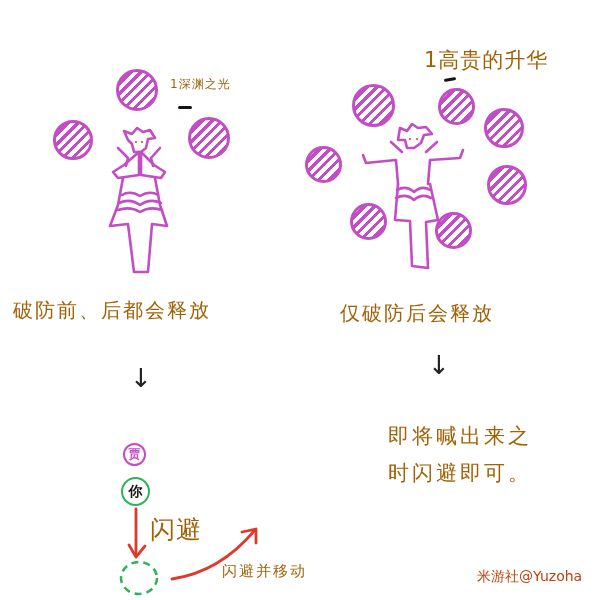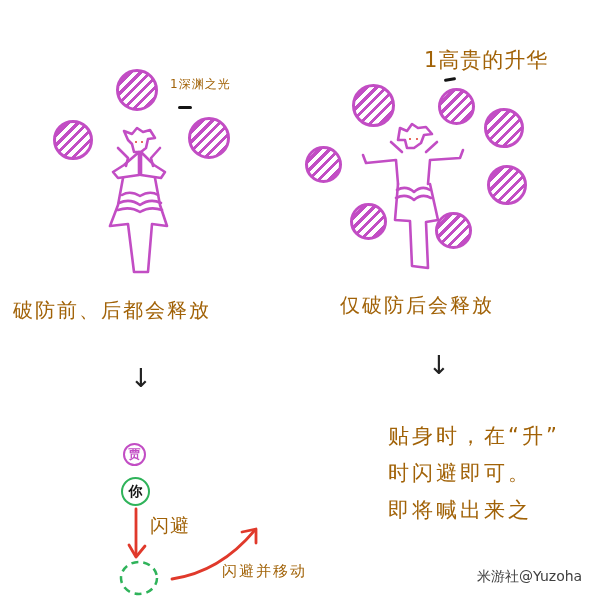--- a/index.html
+++ b/index.html
@@ -10,21 +10,21 @@
   .label-sm { font-size:12px; }
   .caption { font-size:20px; letter-spacing:2px; }
   .note { font-size:21px; line-height:37px; letter-spacing:3px; }
   .arrow-glyph { font-size:26px; font-weight:normal; color:#222; }
   .dash { position:absolute; height:3px; background:#141414; border-radius:2px; }
   .orb { position:absolute; border-radius:50%; border:3px solid #c24dc4; box-sizing:border-box; overflow:hidden;
          background:
           repeating-linear-gradient(135deg, #c24dc4 0 3px, transparent 3px 7px);
   }
   .orb.white { background:#fff repeating-linear-gradient(135deg, #c24dc4 0 3px, #fff 3px 7px); }
-  .watermark { font-size:14px; color:#404040; font-weight:normal; letter-spacing:0; }
+  .watermark { font-size:14px; color:#c2410c; font-weight:normal; letter-spacing:0; }
   .circ { position:absolute; border-radius:50%; box-sizing:border-box; display:flex; align-items:center; justify-content:center;
           font-weight:bold; font-size:14px; }
   svg { position:absolute; overflow:visible; }
 </style>
 </head>
 <body>
 
 <div>
 
   <div class="orb" style="left:116px;top:69px;width:42px;height:42px;"></div>
@@ -71,21 +71,21 @@
       <path d="M136 509 L136 556"></path>
       <path d="M129 545 L136 557 L145 546"></path>
 
       <path d="M172 579 Q220 572 255 530"></path>
       <path d="M242 532 L256 529 L256 543"></path>
     </g>
 
     <ellipse cx="139" cy="578" rx="18" ry="16" fill="none" stroke="#2fb35a" stroke-width="2.5" stroke-dasharray="7 5"></ellipse>
   </svg>
 
-  <div class="abs hand" style="left:150px;top:513px;font-size:19px;">闪避</div>
+  <div class="abs hand" style="left:150px;top:513px;font-size:25px;">闪避</div>
   <div class="abs hand" style="left:222px;top:562px;font-size:15px;letter-spacing:2px;">闪避并移动</div>
 </div>
 
 <div>
 
   <div class="abs hand" style="left:424px;top:46px;font-size:21px;">1高贵的升华</div>
   <div class="dash" style="left:444px;top:78px;width:12px;transform:rotate(-10deg);"></div>
 
   <div class="orb" style="left:352px;top:84px;width:43px;height:43px;"></div>
   <div class="orb" style="left:438px;top:88px;width:37px;height:37px;"></div>
@@ -108,23 +108,22 @@
 
       <path d="M398 184 L395 220 L410 221 L412 266 L428 268 L426 222 L438 220 L430 184"></path>
 
       <path d="M397 190 Q406 185 414 192 Q422 185 430 190"></path>
       <path d="M396 198 Q406 193 414 200 Q422 193 431 198"></path>
     </g>
     <circle cx="410" cy="139" r="1" fill="#e0392b"></circle>
     <circle cx="417" cy="139" r="1" fill="#e0392b"></circle>
   </svg>
 
-  <div class="abs hand caption" style="left:340px;top:292px;text-align:center;">仅破防后会释放</div>
+  <div class="abs hand caption" style="left:340px;top:300px;text-align:center;">仅破防后会释放</div>
   <div class="abs arrow-glyph" style="left:428px;top:350px;">↓</div>
 
   <div class="abs hand note" style="left:388px;top:418px;">
-    <div>贴身时，在“升”</div>
+    <div>即将喊出来之</div>
     <div>时闪避即可。</div>
-    <div>即将喊出来之</div>
   </div>
 
   <div class="abs watermark" style="left:477px;top:568px;">米游社@Yuzoha</div>
 </div>
 
 </body></html>

